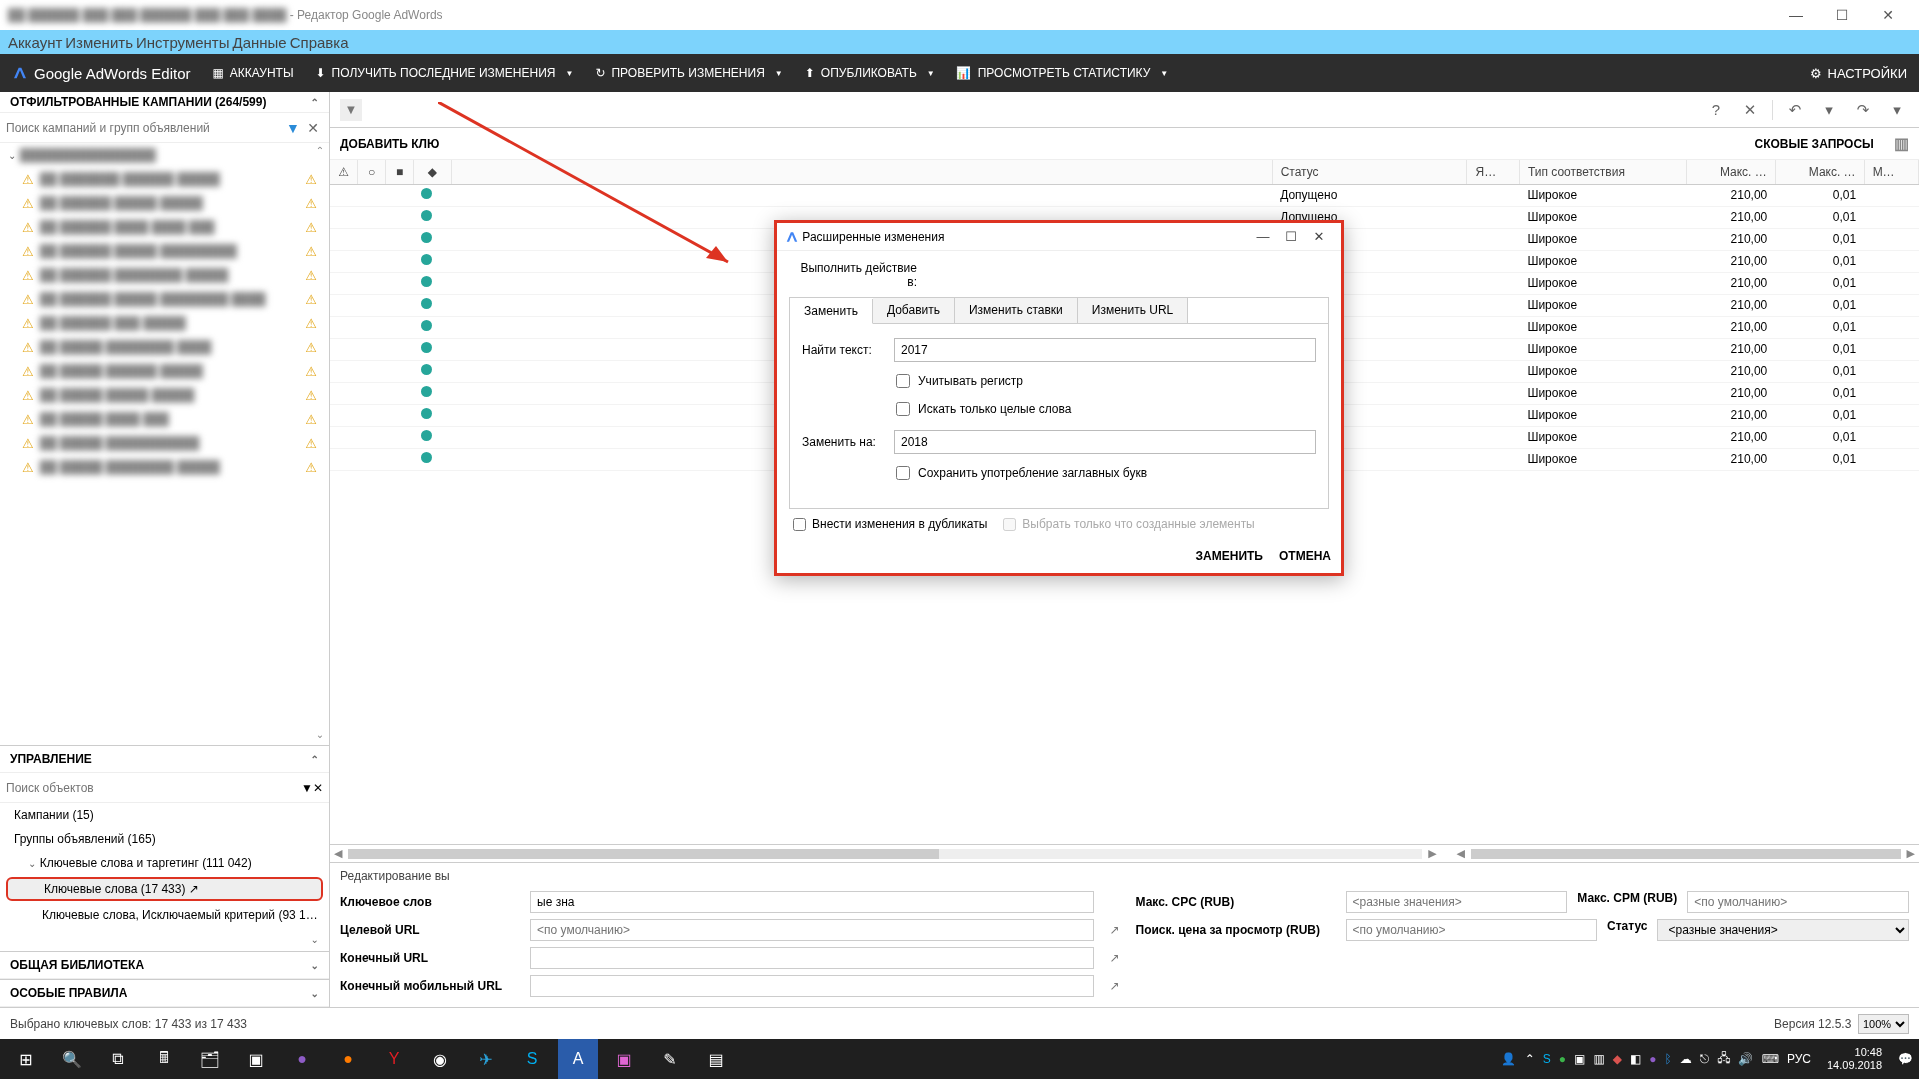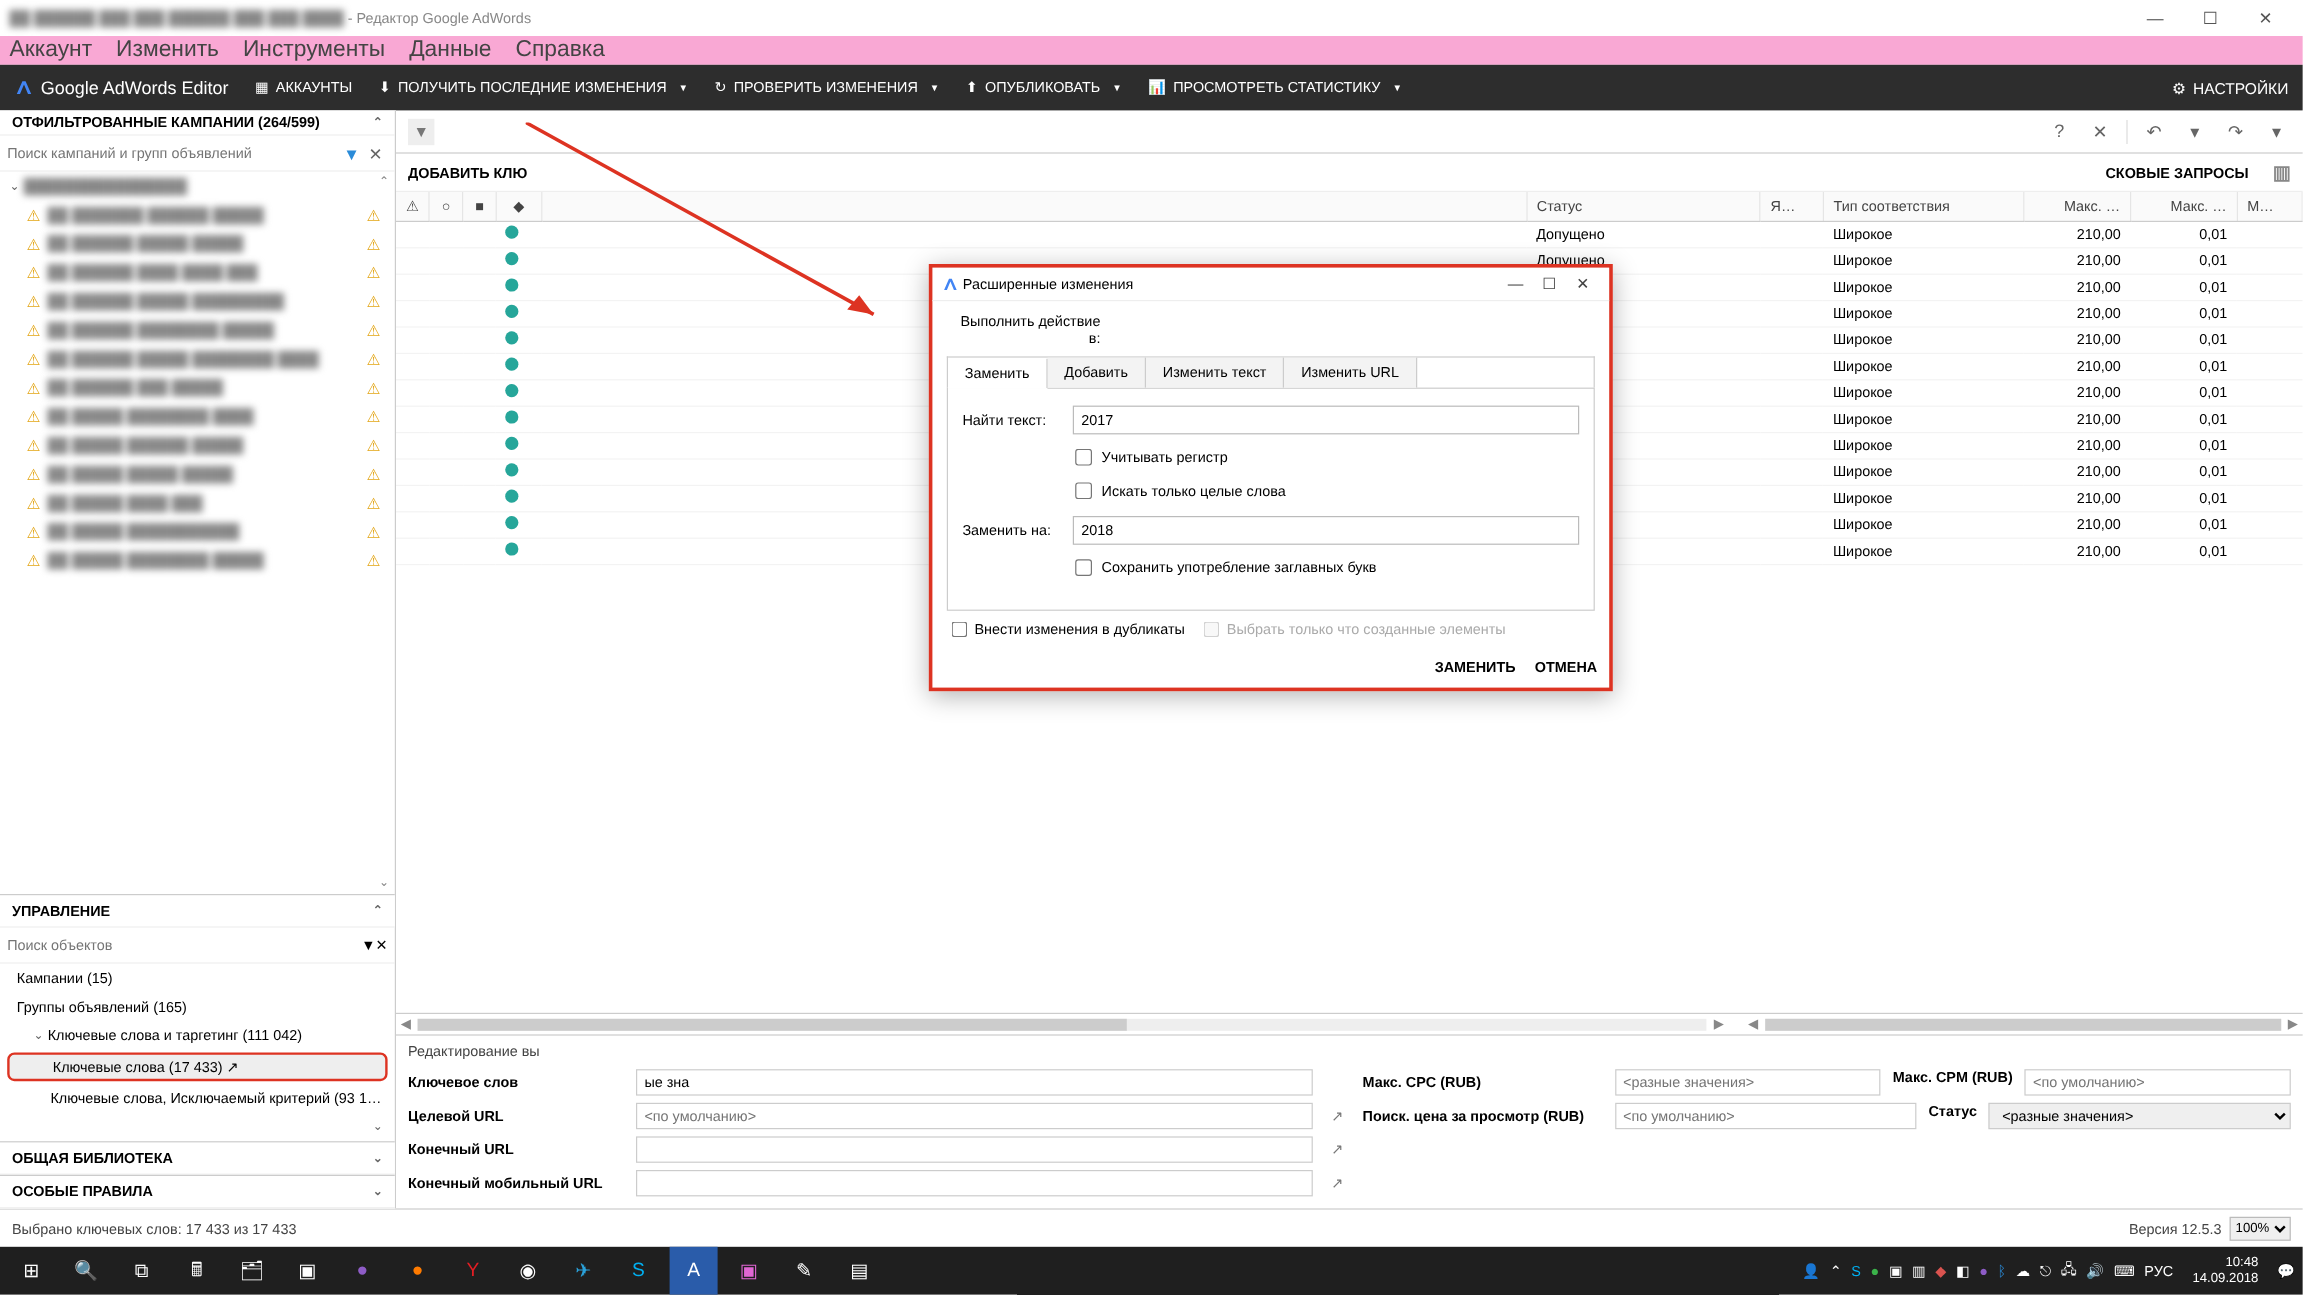--- a/index.html
+++ b/index.html
@@ -4,21 +4,21 @@
 <style>
 * { margin:0; padding:0; box-sizing:border-box; font-family:Arial,sans-serif; }
 body { width:1919px; height:1079px; overflow:hidden; background:#fff; font-size:12px; }
 
 
 .titlebar { height:30px; background:#fff; display:flex; align-items:center; padding:0 8px; color:#888; font-size:12px; }
 .titlebar .spacer { flex:1; }
 .titlebar .win-btn { width:46px; height:30px; display:flex; align-items:center; justify-content:center; color:#555; font-size:14px; }
 
 
-.menubar { height:24px; background:#f9a8d4; display:flex; align-items:center; padding:0 8px; gap:20px; color:#444; font-size:19px; }
+.menubar { height:24px; background:#7dd3fc; display:flex; align-items:center; padding:0 8px; gap:3px; color:#444; font-size:15px; }
 .menubar span { cursor:default; }
 
 
 .darkbar { height:38px; background:#2d2d2d; display:flex; align-items:center; color:#fff; font-size:12px; padding:0 12px; gap:22px; }
 .darkbar .logo { display:flex; align-items:center; gap:6px; font-weight:400; font-size:15px; }
 .darkbar .dbtn { display:flex; align-items:center; gap:6px; cursor:default; }
 .darkbar .dbtn .caret { font-size:8px; margin-left:4px; }
 .darkbar .spacer { flex:1; }
 .darkbar .gear { font-size:13px; }
 
@@ -566,21 +566,21 @@
         <span class="wbtn">☐</span>
         <span class="wbtn">✕</span>
       </div>
       <div class="dlg-body">
         <div class="dlg-row">
           <label class="lead">Выполнить действие в:</label>
         </div>
         <div class="dlg-tabs">
           <div class="tab active">Заменить</div>
           <div class="tab">Добавить</div>
-          <div class="tab">Изменить текст</div>
+          <div class="tab">Изменить ставки</div>
           <div class="tab">Изменить URL</div>
         </div>
         <div class="dlg-tabcontent">
           <div class="dlg-field">
             <label class="lead">Найти текст:</label>
             <input type="text" value="2017" style="">
           </div>
           <div class="dlg-check">
               <input type="checkbox" style="">
               <span>Учитывать регистр</span>

